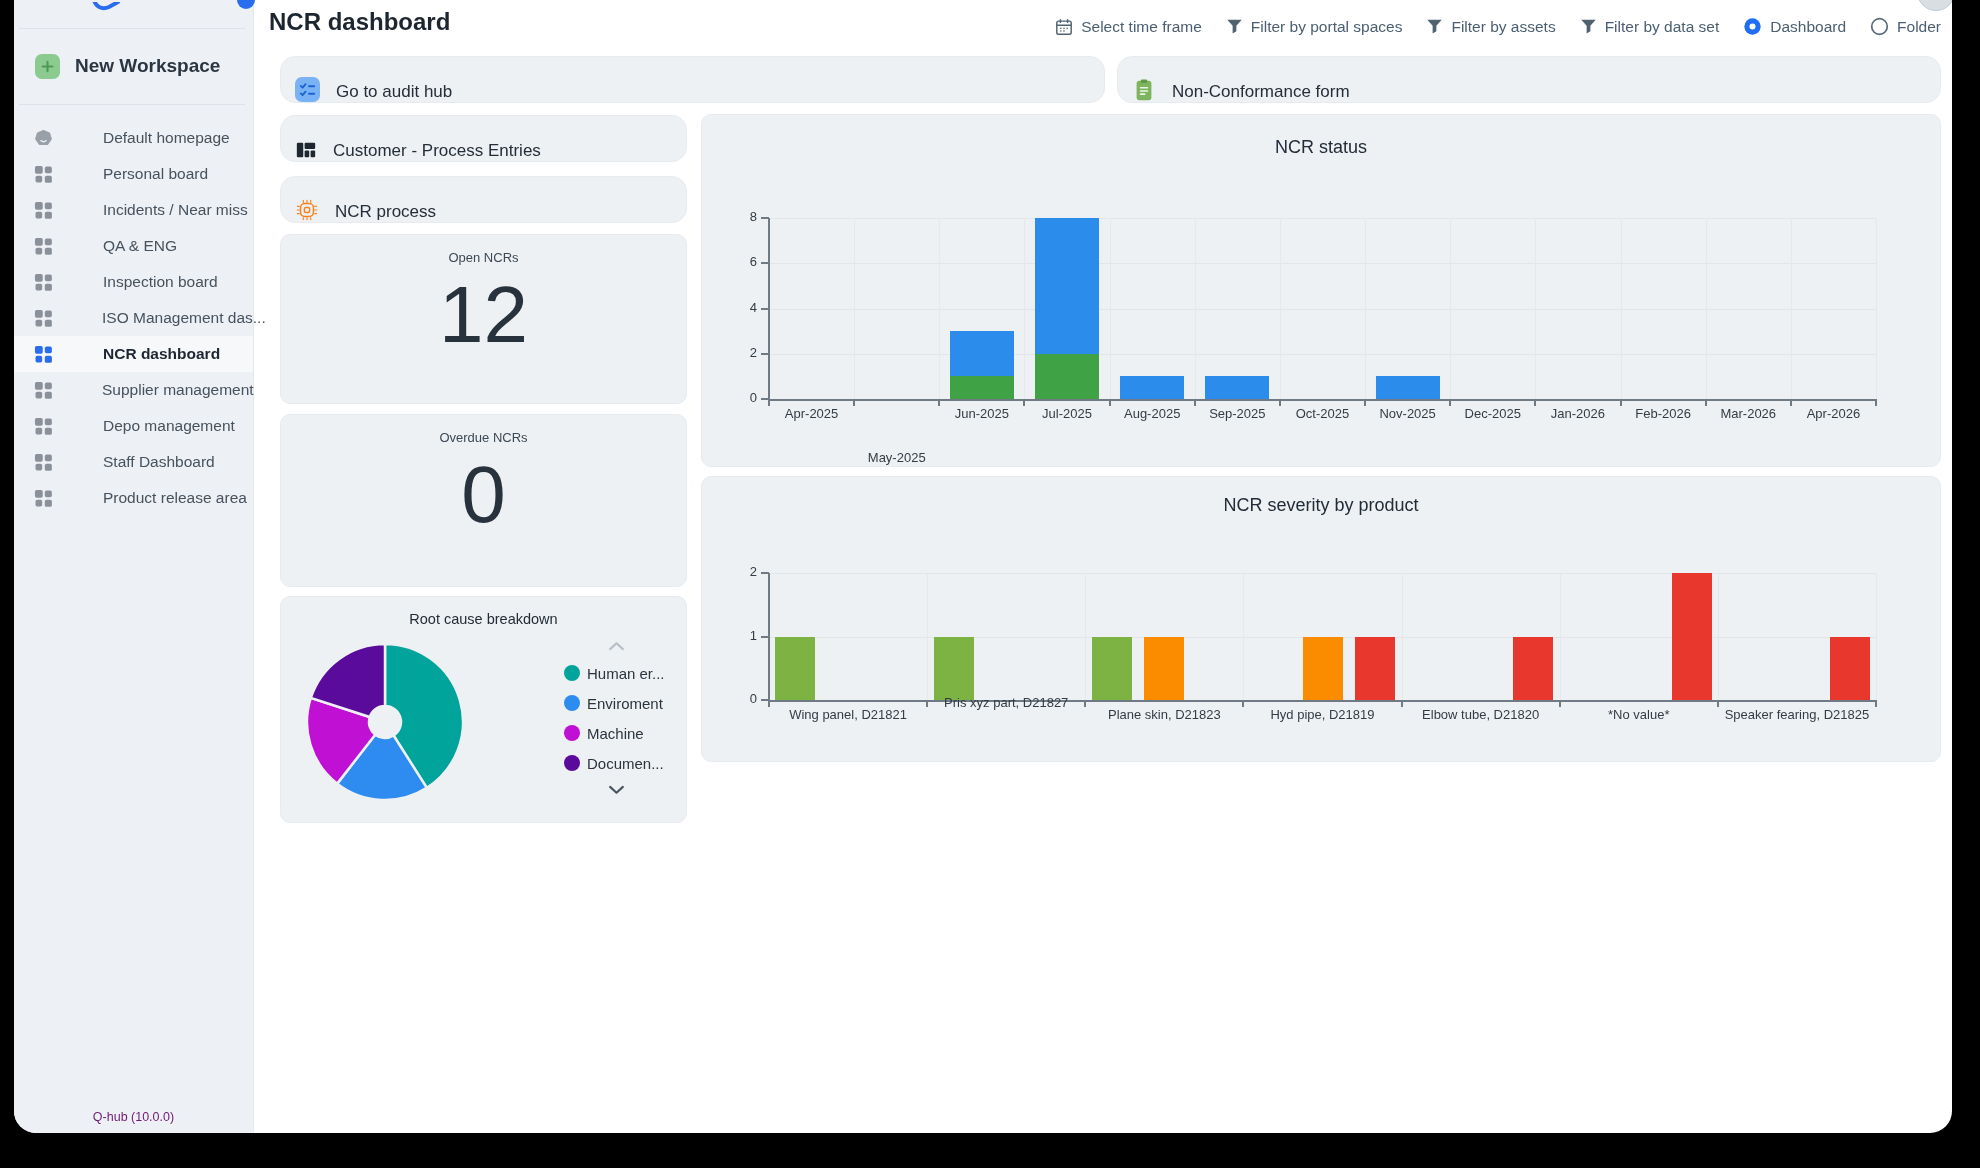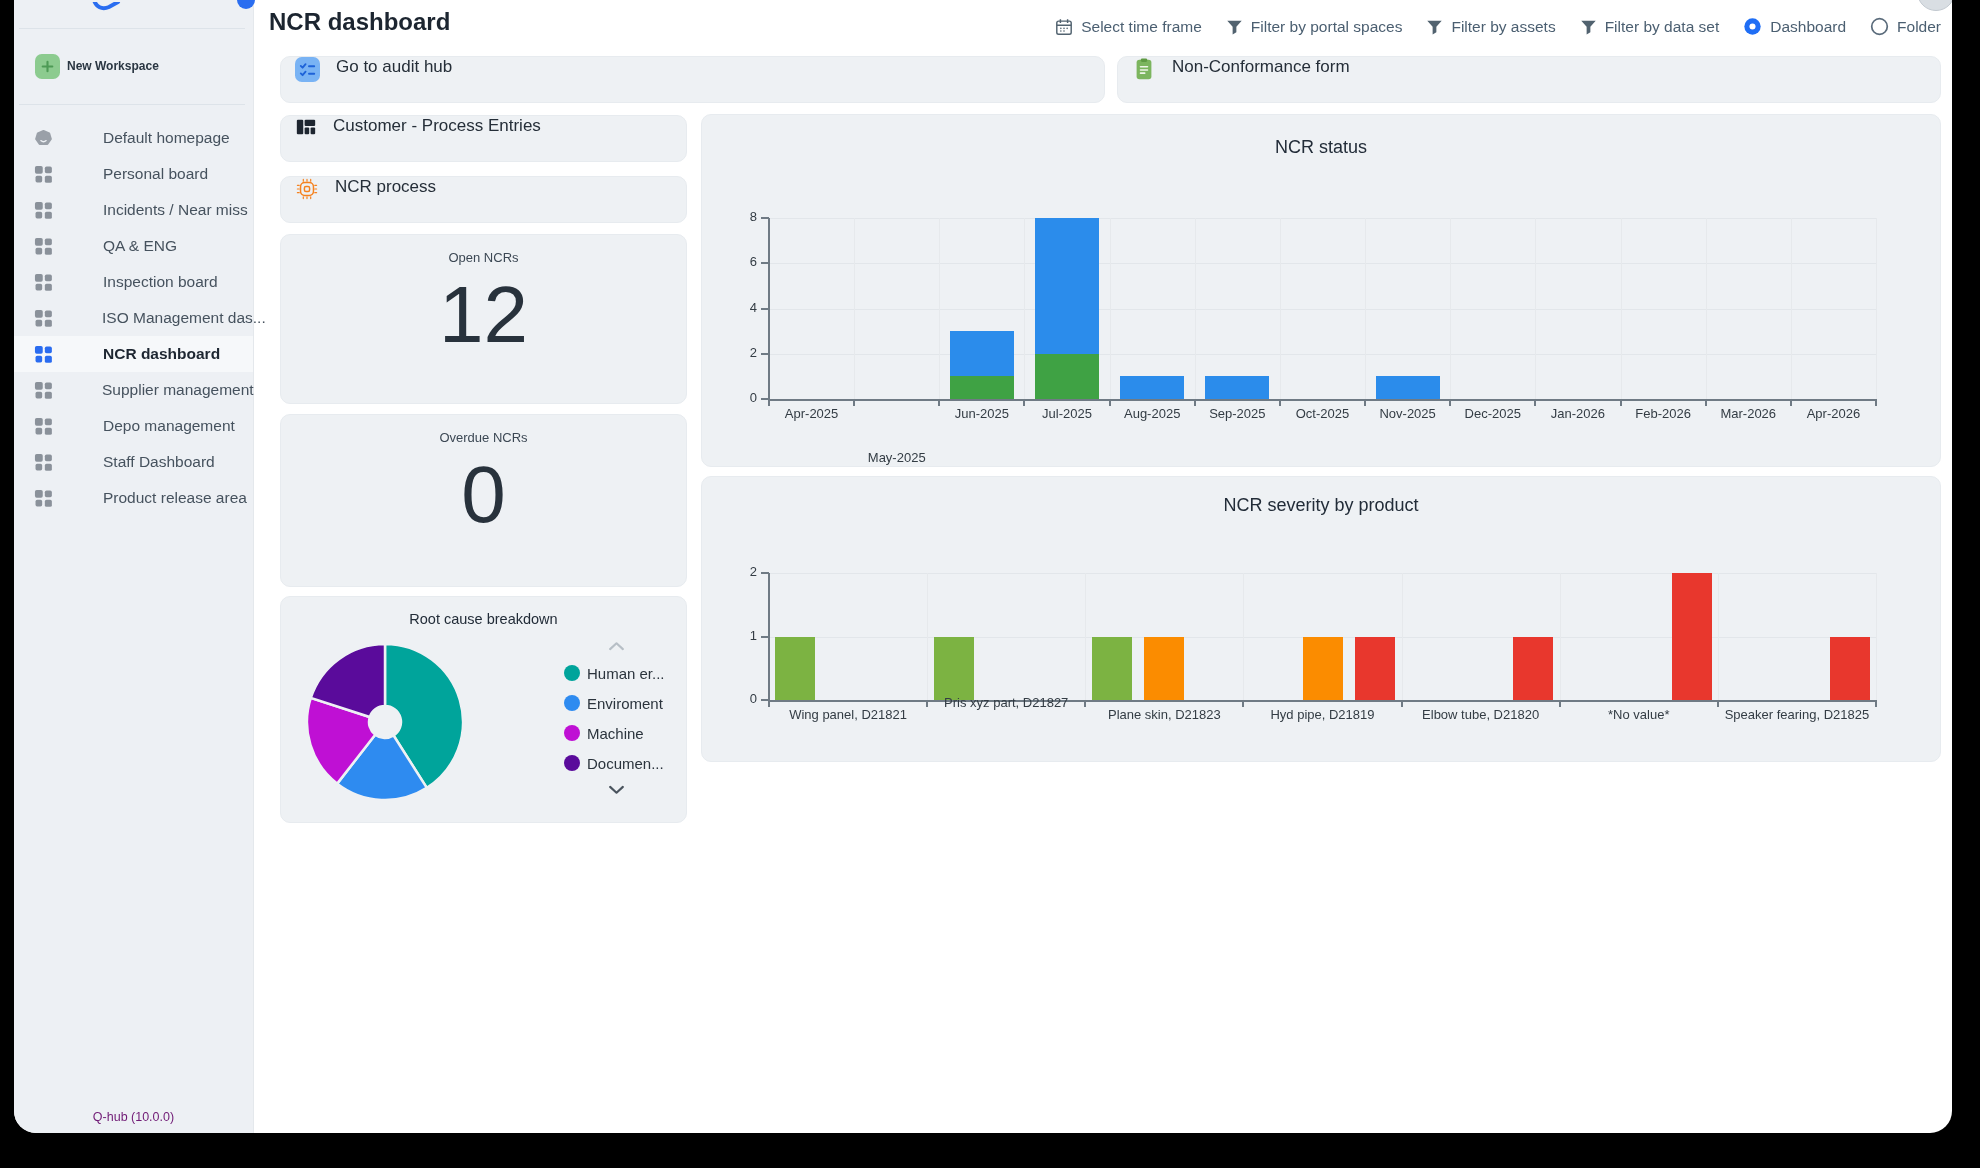--- a/index.html
+++ b/index.html
@@ -9,40 +9,40 @@
           border-radius:0 0 22px 22px;overflow:hidden;}
   
   .sidebar{position:absolute;left:0;top:0;width:240px;height:100%;background:#edf0f4;
            border-right:1px solid #e4e8ec;}
   .logo-frag1{position:absolute;left:78px;top:-2px;}
   .logo-frag2{position:absolute;left:223px;top:-9px;width:18px;height:18px;border-radius:50%;background:#2a6df0;}
   .divider{position:absolute;left:5px;right:8px;height:1px;background:#dde3e9;}
   .d1{top:28px}.d2{top:104px}
   .new-ws{position:absolute;left:0;top:48px;width:100%;height:36px;display:flex;align-items:center;cursor:pointer;}
   .ws-icon{margin-left:21px;display:flex;}
-  .ws-label{margin-left:7px;font-size:12px;font-weight:600;color:#2a3642;}
+  .ws-label{margin-left:15px;font-size:19px;font-weight:600;color:#2a3642;}
   .nav{position:absolute;left:0;top:120px;width:100%;}
   .nav-item{height:36px;display:flex;align-items:center;cursor:pointer;gap:33px;}
   .nav-item.selected{background:#f6f8fa;}
   .nav-icon{margin-left:20px;width:20px;height:20px;display:flex;align-items:center;color:#8a919a;}
   .nav-icon.home{color:#9aa0a8;}
   .nav-item.selected .nav-icon{color:#2a6cf0;}
   .nav-label{margin-left:16px;font-size:15.5px;color:#46525e;white-space:nowrap;}
   .nav-item.selected .nav-label{color:#1d2631;font-weight:600;}
   .version{position:absolute;bottom:9px;left:0;width:100%;text-align:center;font-size:12.5px;color:#701a75;}
   
   .page-title{position:absolute;left:255px;top:8px;margin:0;font-size:24px;font-weight:700;color:#1c2530;}
   .toolbar{position:absolute;right:11px;top:17px;display:flex;align-items:center;gap:24px;}
-  .tb-item{display:flex;align-items:flex-end;gap:8px;cursor:pointer;color:#4b5f71;font-size:15.5px;font-weight:500;white-space:nowrap;}
+  .tb-item{display:flex;align-items:center;gap:8px;cursor:pointer;color:#4b5f71;font-size:15.5px;font-weight:500;white-space:nowrap;}
   .tb-icon{display:flex;color:#51626f;}
   .avatar-partial{position:absolute;left:1903px;top:-27px;width:38px;height:38px;border-radius:50%;
                   background:#d9dee3;border:1px solid #c2c9d0;}
   
   .card{position:absolute;background:#eef1f4;border:1px solid #e7ebef;border-radius:10px;}
-  .btn-card{display:flex;align-items:flex-start;cursor:pointer;}
+  .btn-card{display:flex;align-items:flex-end;cursor:pointer;border-radius:15px;}
   .btn-icon{margin-left:14px;display:flex;}
   .btn-label{margin-left:16px;font-size:17px;color:#252e38;}
   .stat-card{display:flex;flex-direction:column;align-items:center;padding-top:15px;}
   .stat-label{font-size:13px;color:#3c4854;}
   .stat-value{margin-top:8px;font-size:80px;font-weight:400;color:#28323c;line-height:1.05;}
   .chart-card{overflow:hidden;}
   .chart-title{position:absolute;left:0;right:0;text-align:center;font-size:18px;font-weight:500;color:#222c38;}
   
   .grid-h{position:absolute;height:1px;background:#e2e6ea;}
   .grid-v{position:absolute;width:1px;background:#e6e9ec;}

